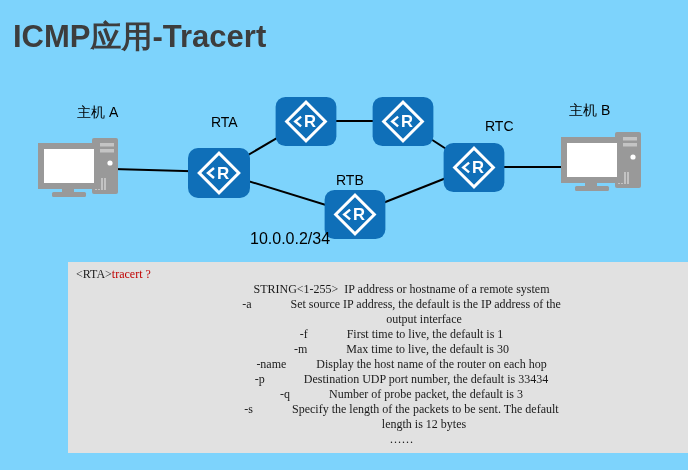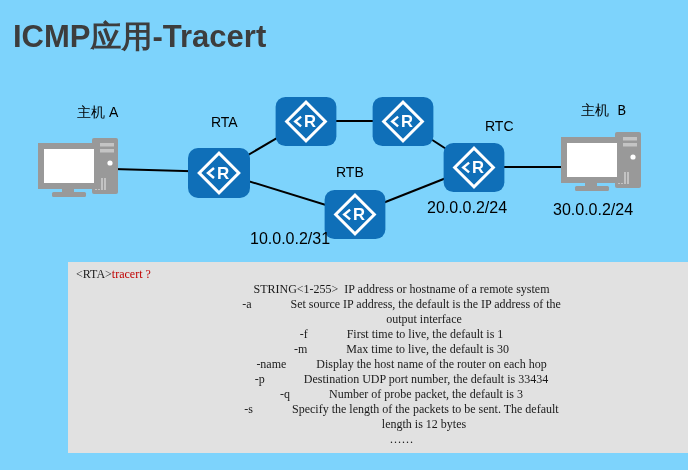--- a/index.html
+++ b/index.html
@@ -132,48 +132,46 @@
   </div>
 
   <div class="node" style="left:324px; top:190px;">
     <svg width="62" height="49" viewBox="0 0 62 50">
       <rect x="0" y="0" width="62" height="50" rx="10" fill="#0f6fb8"></rect>
       <rect x="17" y="11" width="28" height="28" transform="rotate(45 31 25)" fill="none" stroke="#ffffff" stroke-width="3"></rect>
       <polyline points="26,20 20,25 26,30" fill="none" stroke="#ffffff" stroke-width="2.5"></polyline>
       <text x="29" y="31" font-size="17" font-weight="bold" fill="#ffffff" font-family="Liberation Sans, sans-serif">R</text>
     </svg>
   </div>
-  <div class="diagram-label" style="left:336px; top:164px;">RTB</div>
-  <div class="ip-label" style="left:250px; top:230px;">10.0.0.2/31</div>
+  <div class="diagram-label" style="left:336px; top:172px;">RTB</div>
+  <div class="ip-label" style="left:250px; top:230px;">10.0.0.2/34</div>
 
   <div class="node" style="left:443px; top:143px;">
     <svg width="62" height="49" viewBox="0 0 62 50">
       <rect x="0" y="0" width="62" height="50" rx="10" fill="#0f6fb8"></rect>
       <rect x="17" y="11" width="28" height="28" transform="rotate(45 31 25)" fill="none" stroke="#ffffff" stroke-width="3"></rect>
       <polyline points="26,20 20,25 26,30" fill="none" stroke="#ffffff" stroke-width="2.5"></polyline>
       <text x="29" y="31" font-size="17" font-weight="bold" fill="#ffffff" font-family="Liberation Sans, sans-serif">R</text>
     </svg>
   </div>
   <div class="diagram-label" style="left:485px; top:118px;">RTC</div>
-  <div class="ip-label" style="left:427px; top:199px;">20.0.0.2/24</div>
 
   <div class="node" style="left:561px; top:130px;">
     <svg width="82" height="64" viewBox="0 0 82 64">
       <rect x="54" y="2" width="26" height="56" rx="2" fill="#999999"></rect>
       <rect x="58" y="7" width="18" height="3.5" fill="#c4c4c4"></rect>
       <rect x="58" y="13" width="18" height="3.5" fill="#c4c4c4"></rect>
       <circle cx="72" cy="27" r="2.6" fill="#ffffff"></circle>
       <path d="M58 42 v12 M61 42 v12 M64 42 v12 M67 42 v12" stroke="#d0d0d0" stroke-width="1.5"></path>
       <rect x="3" y="10" width="56" height="40" fill="#ffffff" stroke="#999999" stroke-width="6"></rect>
       <rect x="24" y="50" width="12" height="6" fill="#999999"></rect>
       <rect x="14" y="56" width="34" height="5" rx="1.5" fill="#999999"></rect>
     </svg>
   </div>
-  <div class="diagram-label" style="left:581px; top:102px;font-family:Liberation Mono, monospace;">主机 B</div>
-  <div class="ip-label" style="left:553px; top:201px;">30.0.0.2/24</div>
+  <div class="diagram-label" style="left:569px; top:102px;">主机 B</div>
 
   <div class="console-panel">
     <div class="console-line1"><span>&lt;RTA&gt;</span><span class="cmd-red">tracert ?</span></div>
     <pre>STRING&lt;1-255&gt;  IP address or hostname of a remote system
 -a             Set source IP address, the default is the IP address of the
                output interface
 -f             First time to live, the default is 1
 -m             Max time to live, the default is 30
 -name          Display the host name of the router on each hop
 -p             Destination UDP port number, the default is 33434

